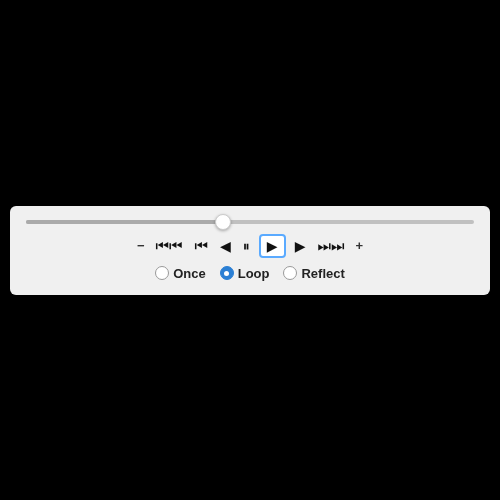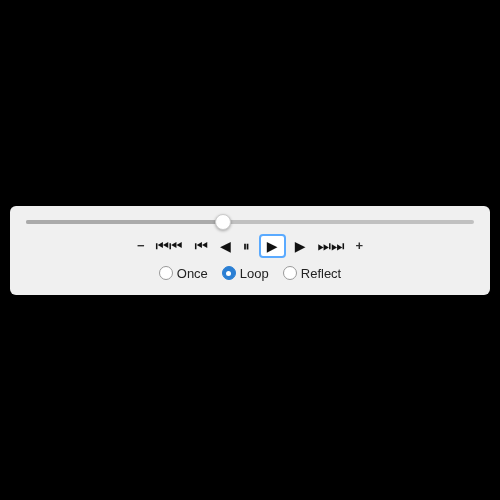--- a/index.html
+++ b/index.html
@@ -104,20 +104,21 @@
       padding: 2px;
       font-weight: bold;
     }
 
     
     .radio-row {
       display: flex;
       align-items: center;
       justify-content: center;
       gap: 14px;
+      font-weight: bold;
     }
 
     .radio-label {
       display: flex;
       align-items: center;
       gap: 4px;
       font-size: 13px;
       color: #222;
       cursor: pointer;
     }

